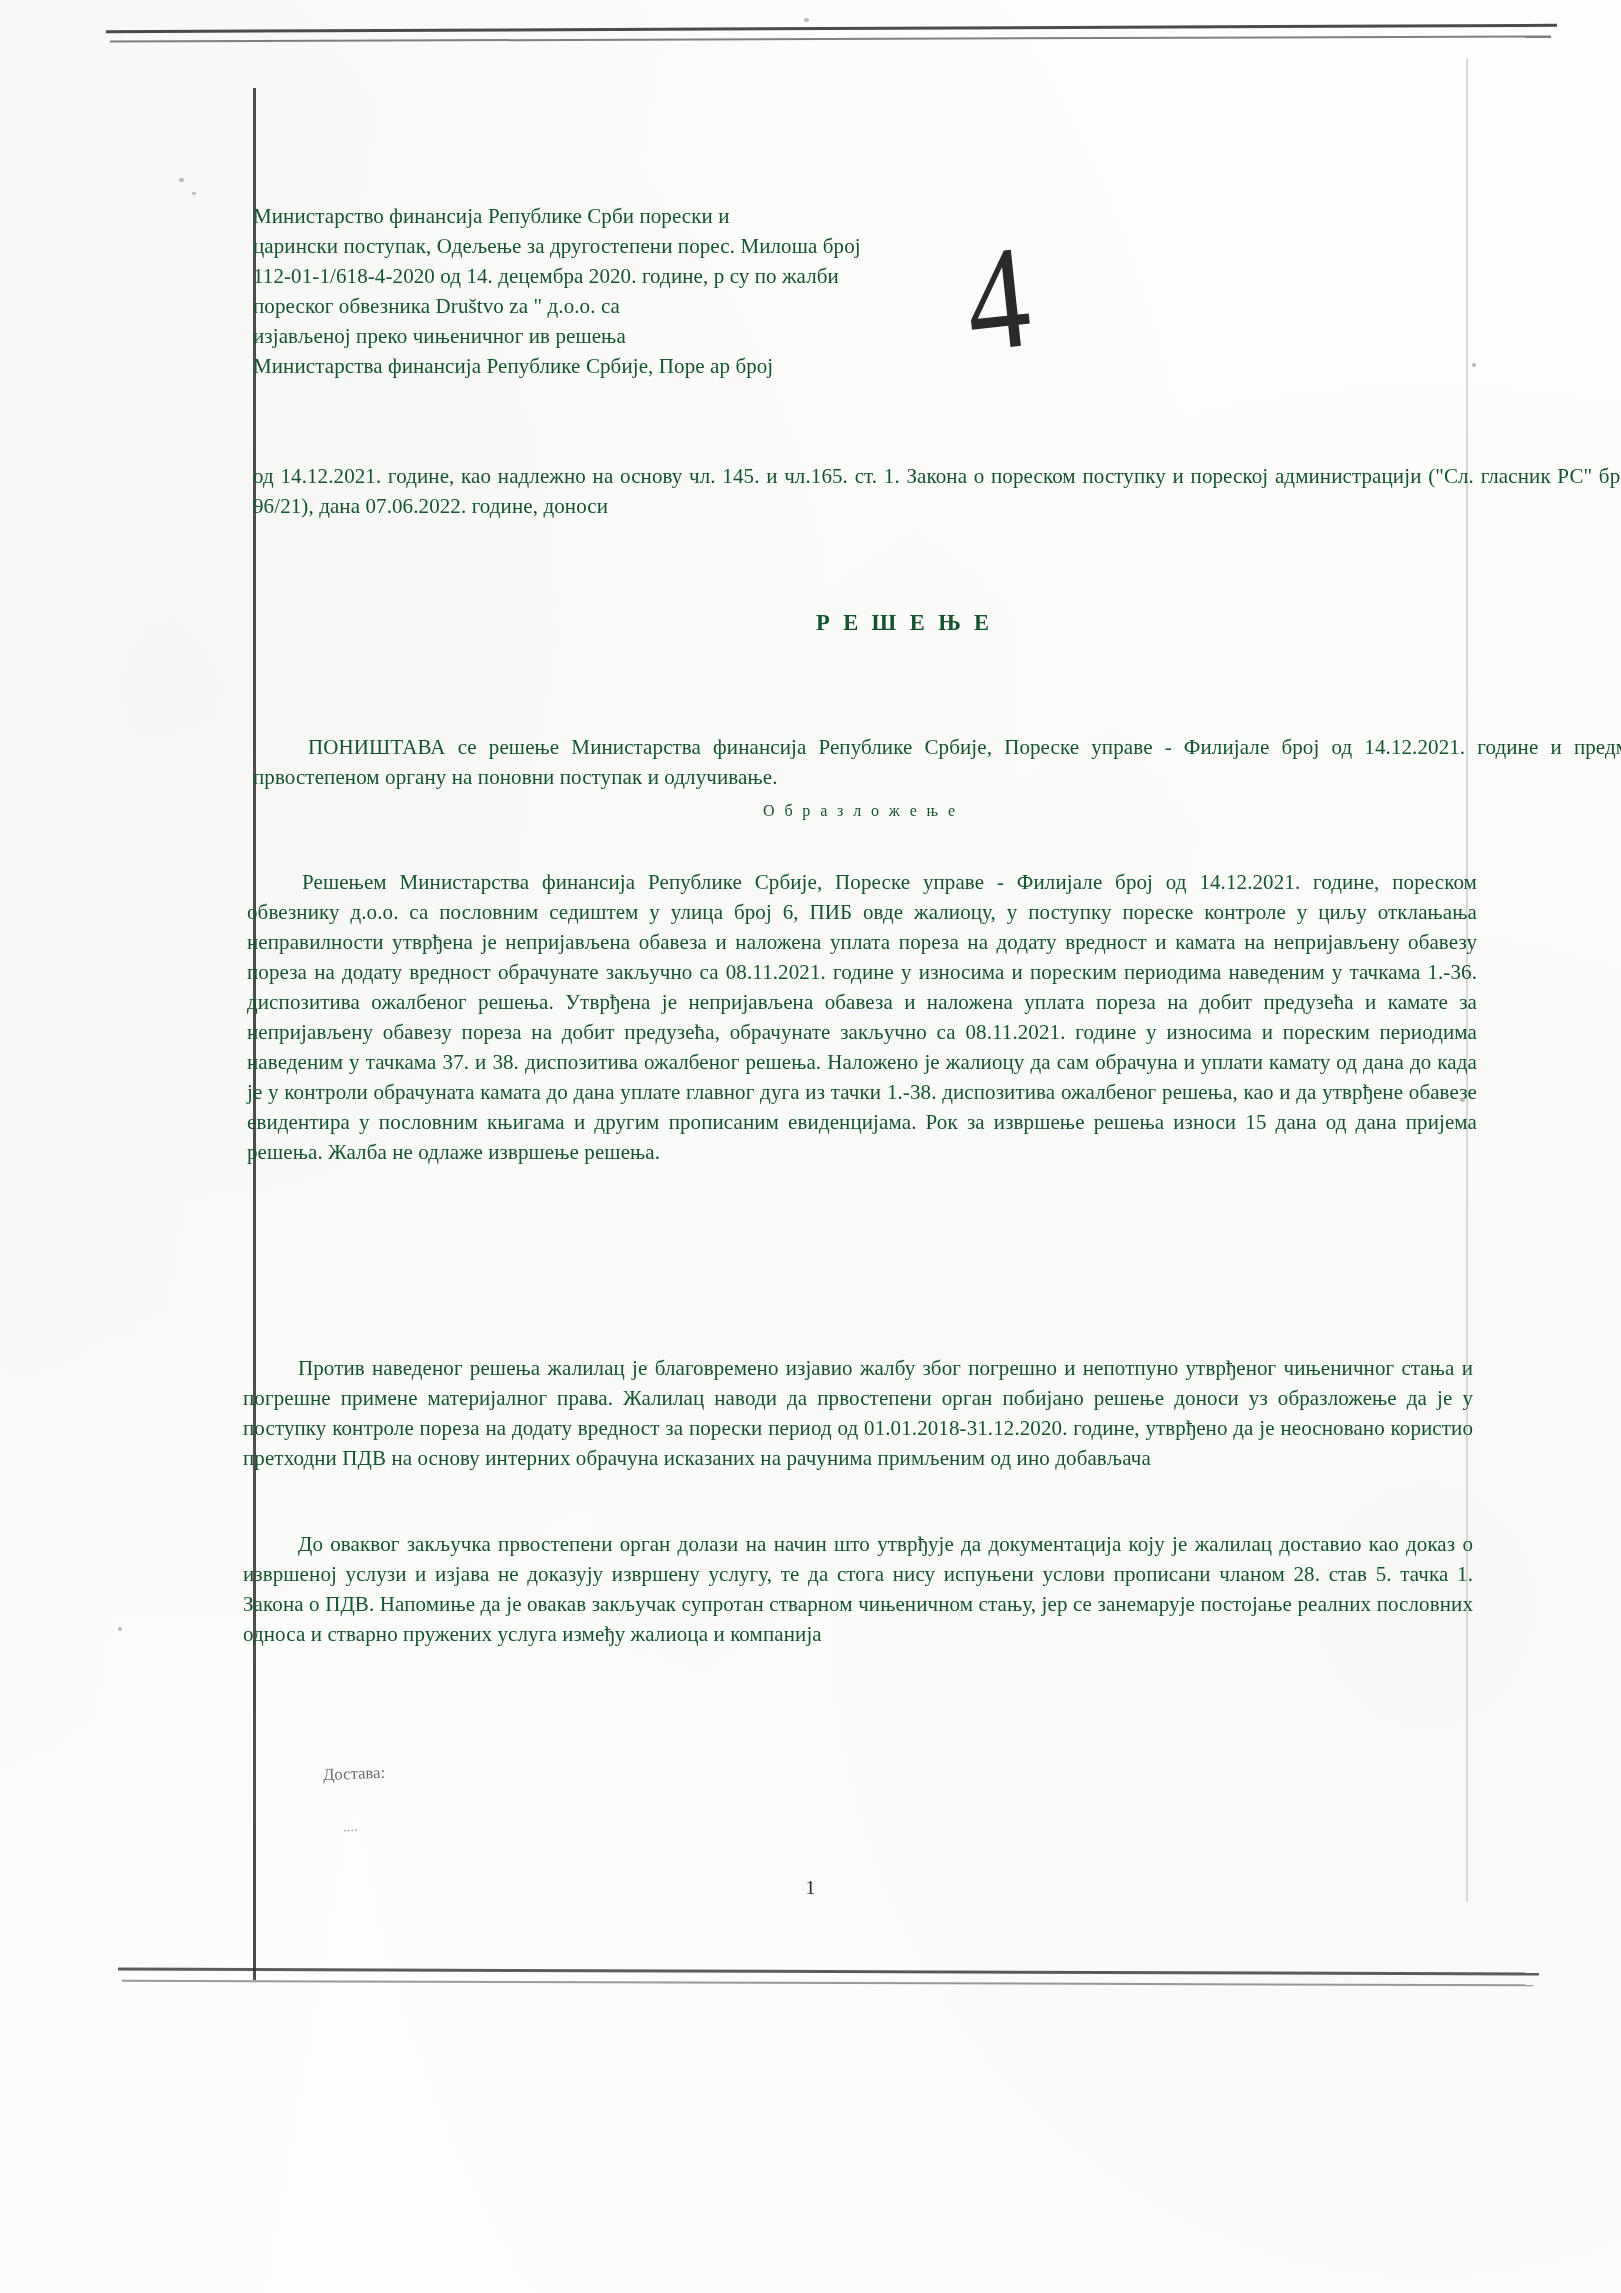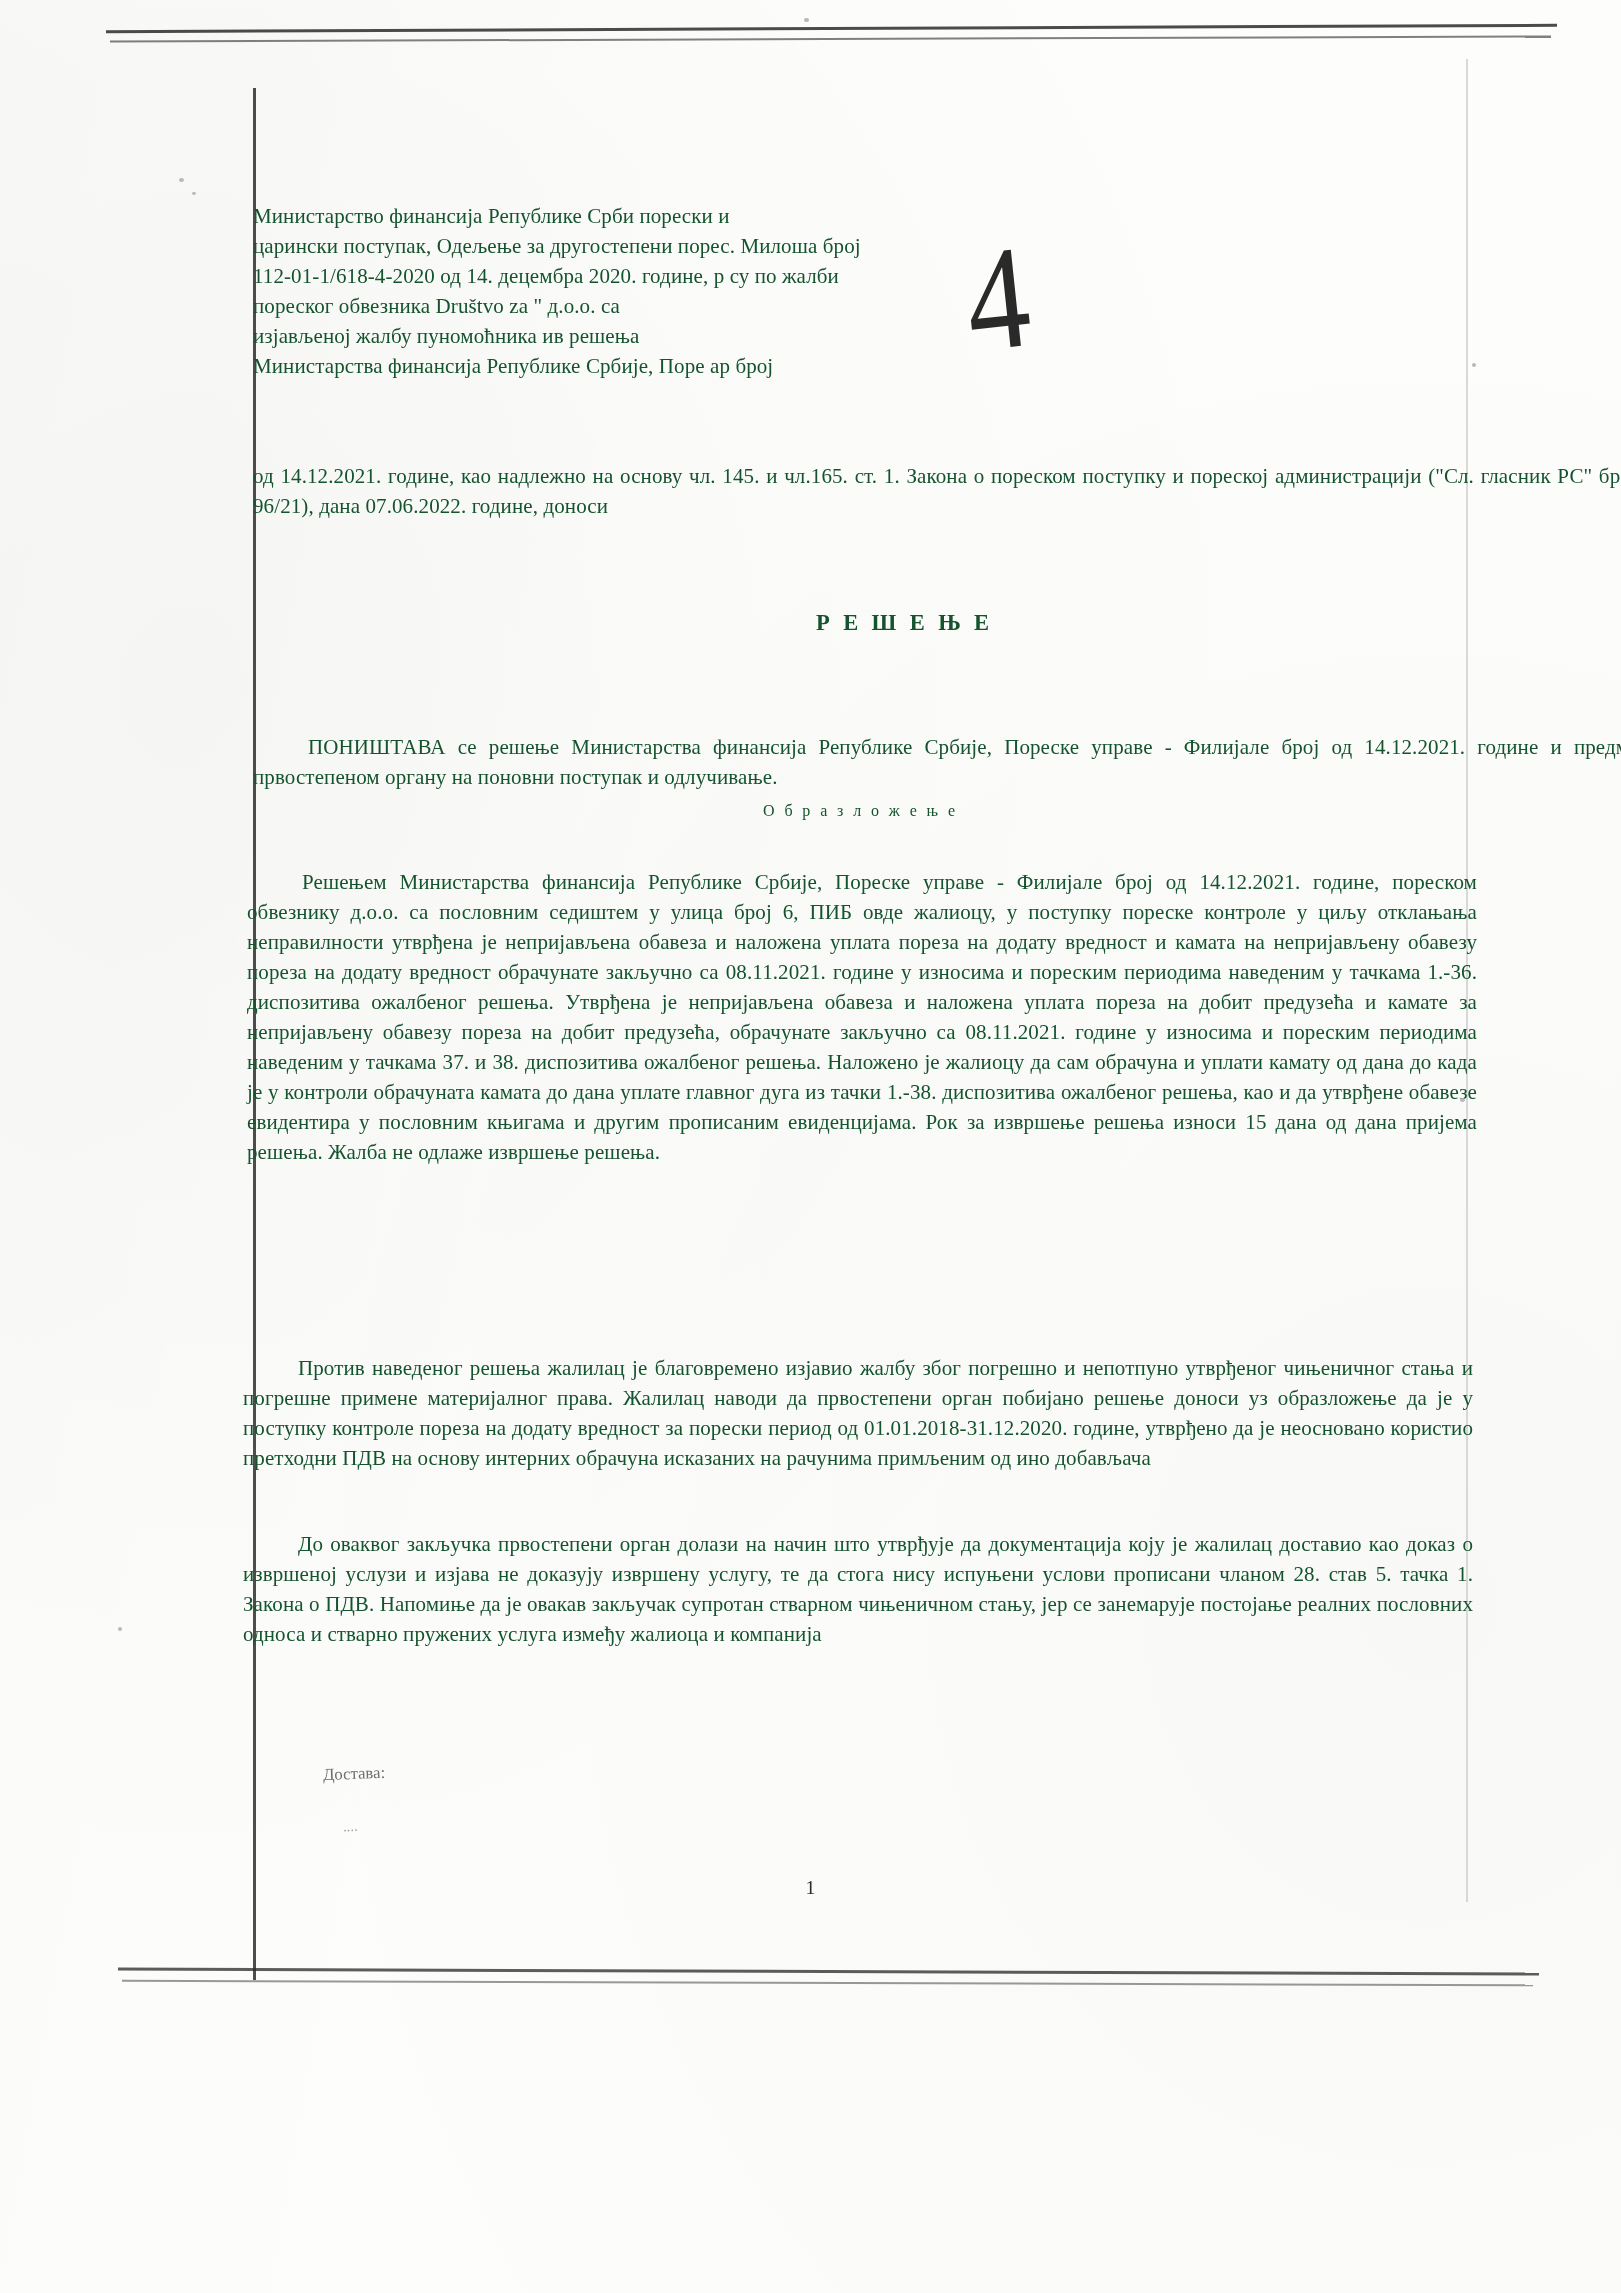--- a/index.html
+++ b/index.html
@@ -181,21 +181,21 @@
   <div class="edge-left-vert"></div>
   <div class="edge-right-vert"></div>
 
   <div class="doc">
 
     <div class="block" id="hdr">
       <span class="ln">Министарство финансија Републике Срби                                                                     порески  и</span>
       <span class="ln">царински поступак, Одељење за другостепени порес.                                                     Милоша број</span>
       <span class="ln">112-01-1/618-4-2020 од 14. децембра 2020. године, р                                                  су по жалби</span>
       <span class="ln">пореског обвезника                          Društvo za                                                  " д.о.о.  са</span>
-      <span class="ln">изјављеној жалбу пуномоћника                                                                                  ив решења</span>
+      <span class="ln">изјављеној преко чињеничног                                                                                  ив решења</span>
       <span class="ln">Министарства финансија Републике Србије, Поре                                                           ар број</span>
     </div>
 
     <div class="hand-four">4</div>
 
     <div class="block" id="lawline">од 14.12.2021. године, као надлежно на основу чл. 145. и чл.165. ст. 1. Закона о пореском поступку и пореској администрацији ("Сл. гласник РС" бр.80/02... 96/21), дана 07.06.2022. године, доноси</div>
 
     <div class="block" id="title">Р Е Ш Е Њ Е</div>
 
     <div class="block indent" id="ponistava">ПОНИШТАВА се решење Министарства финансија Републике Србије, Пореске управе - Филијале              број                              од 14.12.2021. године и предмет враћа првостепеном органу на поновни поступак и одлучивање.</div>

